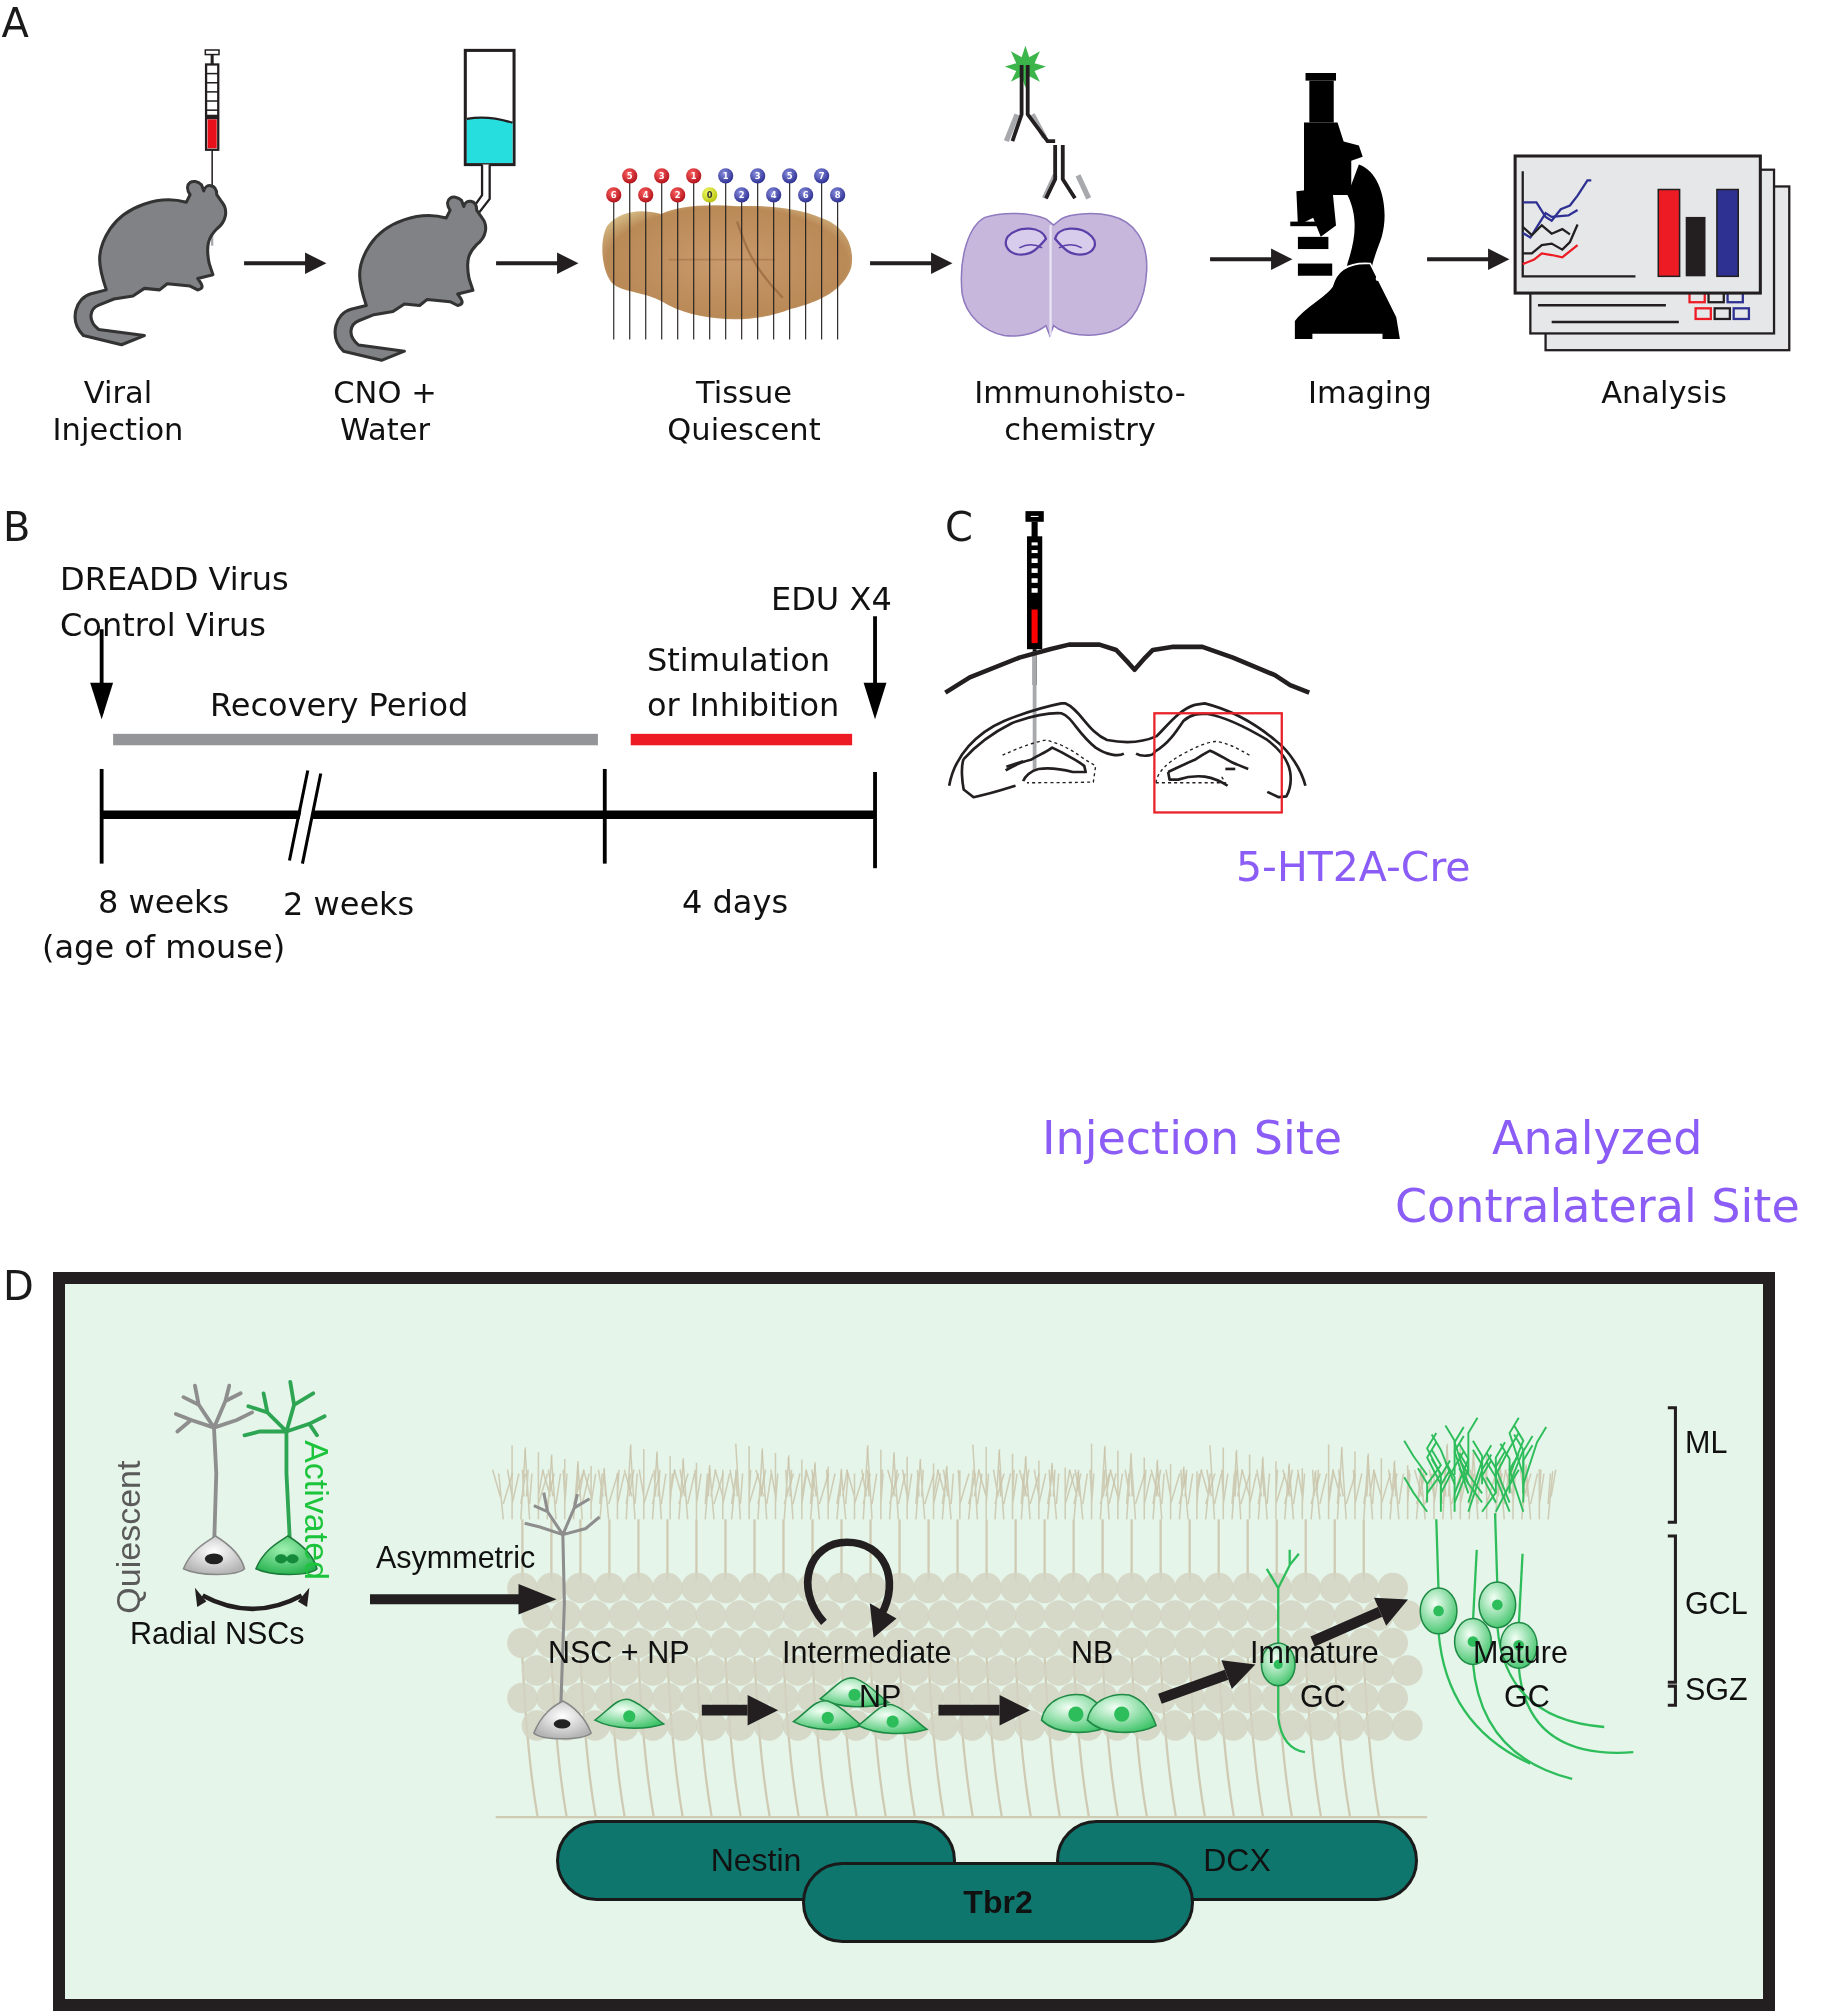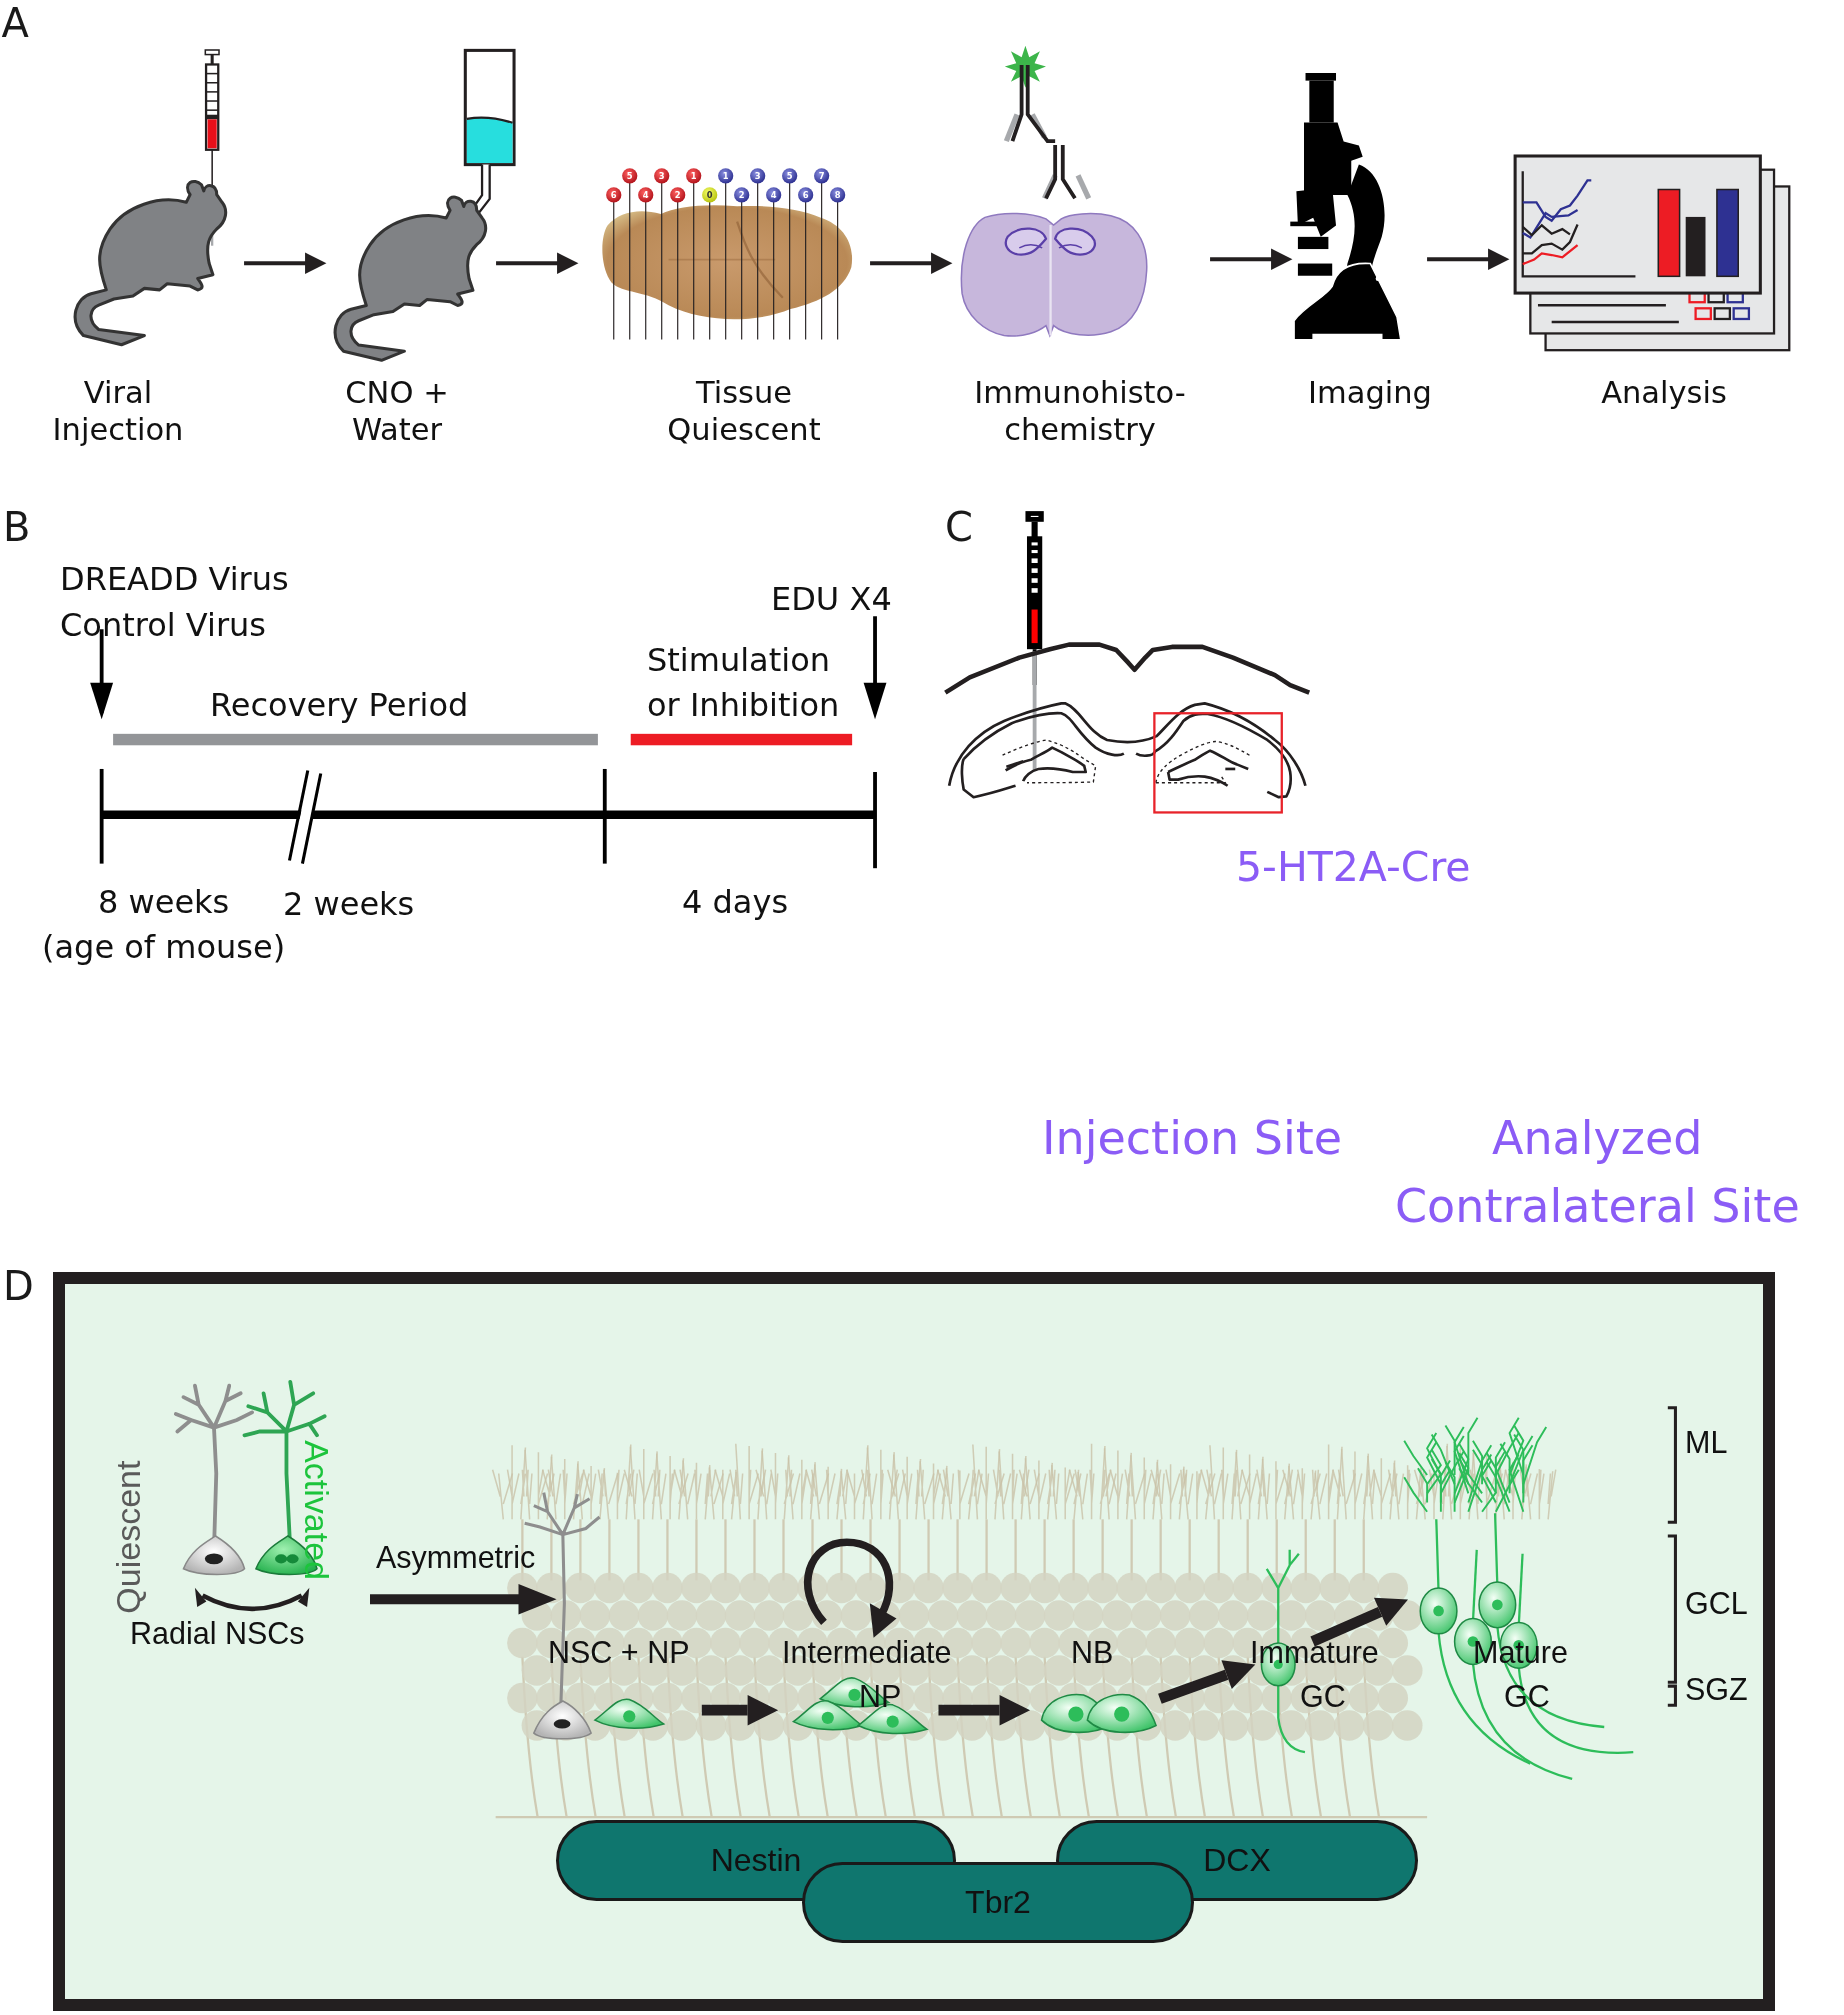--- a/index.html
+++ b/index.html
@@ -196,21 +196,21 @@
   <polyline points="10,142 25,136 35,128 48,130 62,133 82,117" fill="none" stroke="#ed1c24" stroke-width="3"></polyline>
   <rect x="188" y="44" width="28" height="114" fill="#ed1c24" stroke="#231f20" stroke-width="2"></rect>
   <rect x="206" y="80" width="26" height="78" fill="#231f20" transform="translate(18,0)"></rect>
   <rect x="265" y="44" width="28" height="114" fill="#2e3192" stroke="#231f20" stroke-width="2"></rect>
 </svg>
 
 <div class="lbl a-lbl" style="left:-27px;top:374px;">
   <div>Viral</div>
   <div>Injection</div>
 </div>
-<div class="lbl a-lbl" style="left:252px;top:374px;">
+<div class="lbl a-lbl" style="left:240px;top:374px;">
   <div>CNO +</div>
   <div>Water</div>
 </div>
 <div class="lbl a-lbl" style="left:599px;top:374px;">
   <div>Tissue</div>
   <div>Quiescent</div>
 </div>
 <div class="lbl a-lbl" style="left:935px;top:374px;">
   <div>Immunohisto-</div>
   <div>chemistry</div>
@@ -813,14 +813,14 @@
   <polyline points="5,5 15,5 15,155 5,155" fill="none" stroke="#231f20" stroke-width="4"></polyline>
   <polyline points="5,173 15,173 15,365 5,365" fill="none" stroke="#231f20" stroke-width="4"></polyline>
   <polyline points="5,370 15,370 15,395 5,395" fill="none" stroke="#231f20" stroke-width="4"></polyline>
 </svg>
 <div class="d-txt" style="left:1685px;top:1423px;text-align:left;">ML</div>
 <div class="d-txt" style="left:1685px;top:1584px;text-align:left;">GCL</div>
 <div class="d-txt" style="left:1685px;top:1670px;text-align:left;">SGZ</div>
 
 <div class="pill" style="left:556px;top:1820px;width:400px;height:81px;">Nestin</div>
 <div class="pill" style="left:1056px;top:1820px;width:362px;height:81px;">DCX</div>
-<div class="pill" style="left:802px;top:1862px;width:392px;height:81px;top:1862px;">Tbr2</div>
+<div class="pill" style="left:802px;top:1862px;width:392px;height:81px;top:1862px;font-weight:bold;">Tbr2</div>
 
 
 </body></html>

